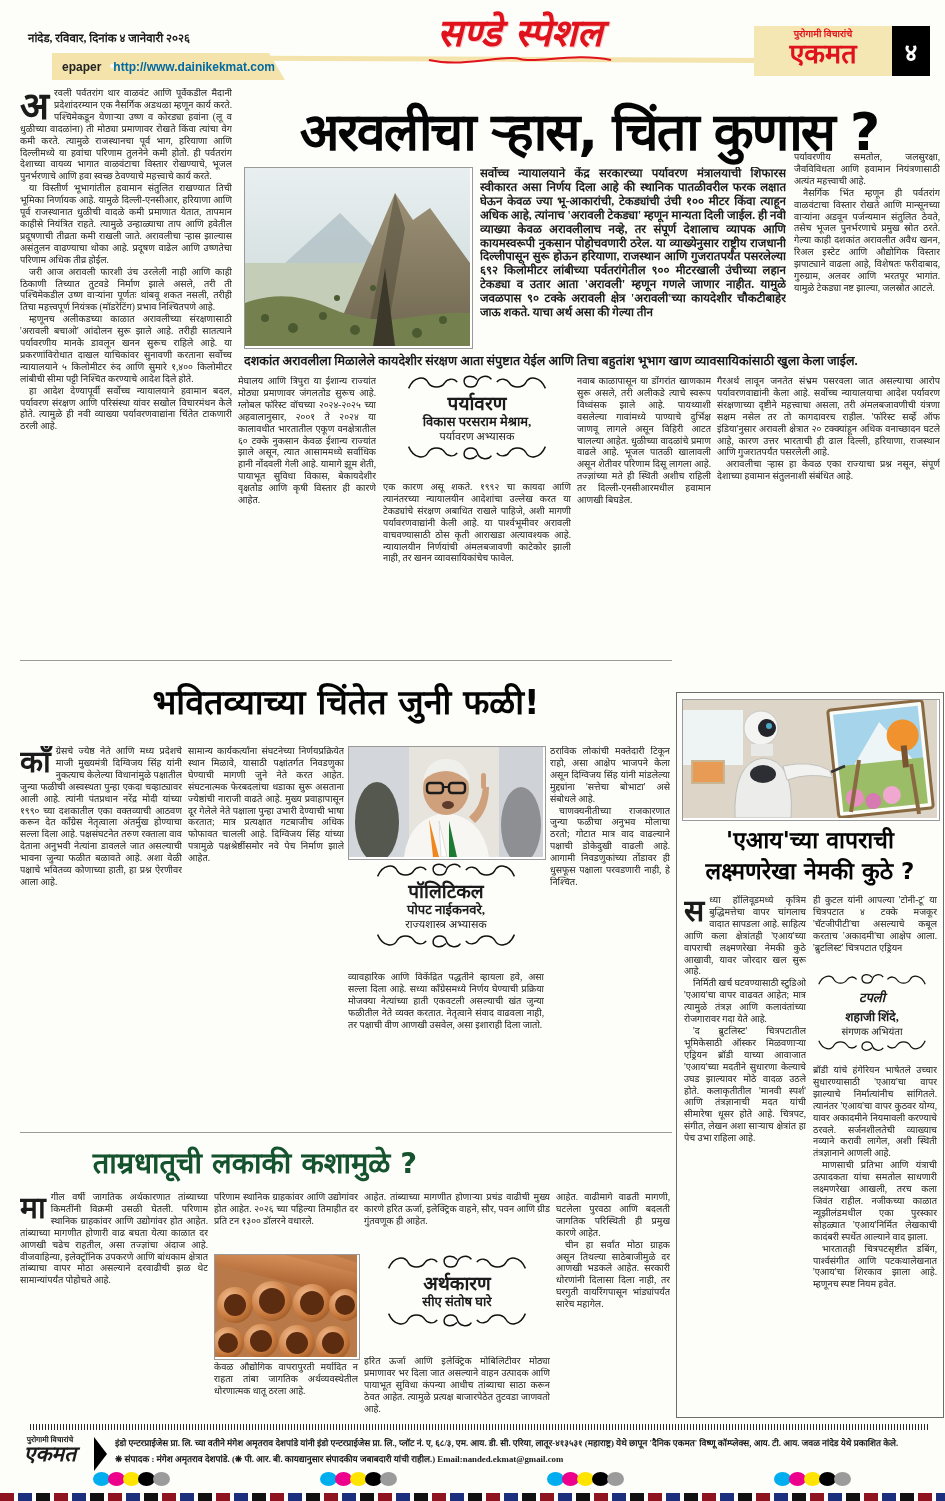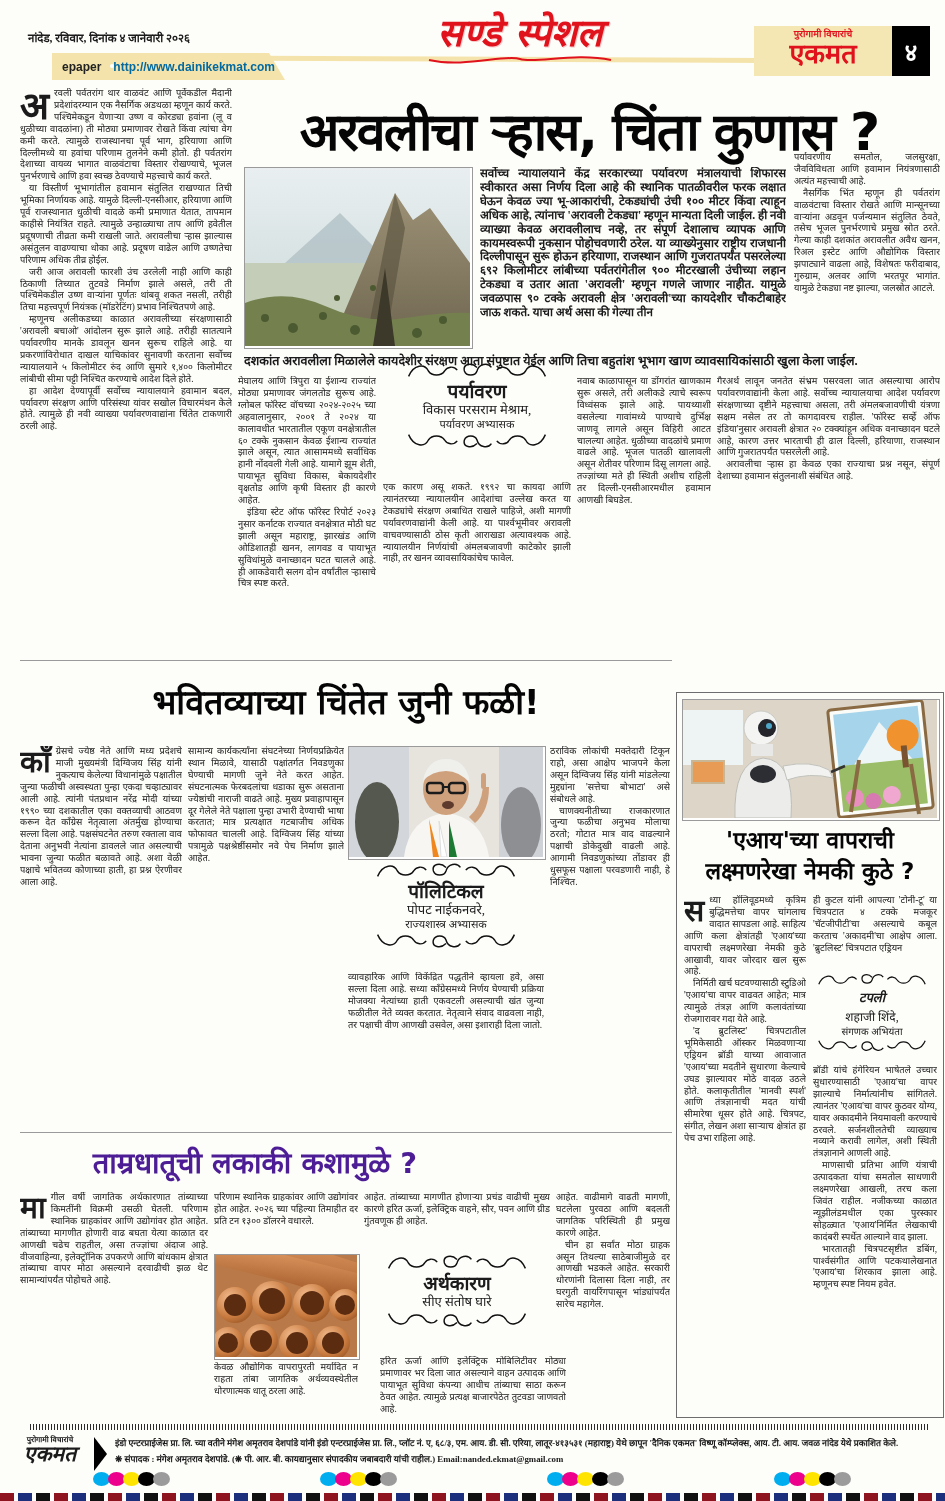--- a/index.html
+++ b/index.html
@@ -25,30 +25,30 @@
   .edition{color:#e0121c;font-weight:700;font-style:italic;font-size:38px;text-align:center;line-height:1;
            font-family:"DejaVu Serif","Liberation Serif",serif;text-shadow:1px 1px 0 #f6c9c9;}
   .brand-box{background:#f5e7b4;text-align:center;padding-top:3px;}
   .brand-tag{color:#e0121c;font-size:9.5px;font-weight:700;line-height:11px;}
   .brand-name{color:#e0121c;font-size:27px;font-weight:800;line-height:28px;font-family:"DejaVu Sans","Liberation Sans",sans-serif;}
   .pagenum{background:#000;color:#fff;font-size:24px;font-weight:700;display:flex;align-items:center;justify-content:center;}
   
   .headline-main{font-family:"DejaVu Sans","Liberation Sans",sans-serif;font-weight:800;font-size:52px;
                  letter-spacing:-2px;white-space:nowrap;text-align:center;line-height:1.55;color:#050505;}
   .headline-2{font-family:"DejaVu Sans","Liberation Sans",sans-serif;font-weight:800;font-size:34px;text-align:center;color:#050505;}
-  .headline-3{font-family:"DejaVu Sans","Liberation Sans",sans-serif;font-weight:800;font-size:29px;text-align:center;color:#4c1d95;}
+  .headline-3{font-family:"DejaVu Sans","Liberation Sans",sans-serif;font-weight:800;font-size:29px;text-align:center;color:#14532d;}
   .headline-ai{font-family:"DejaVu Sans","Liberation Sans",sans-serif;font-weight:800;font-size:23px;line-height:31px;text-align:center;color:#050505;}
   .intro-text{font-size:11.6px;line-height:13.9px;font-weight:600;}
   .caption{font-size:12.6px;font-weight:700;white-space:nowrap;overflow:hidden;}
   .photo-frame{border:1px solid #9a9a9a;background:#fff;}
   .rule-h{background:#9a9a9a;height:1px;}
   
   .ornbox{text-align:center;overflow:hidden;}
   .orn-section{font-size:19px;font-weight:800;line-height:22px;font-family:"DejaVu Sans","Liberation Sans",sans-serif;}
-  .orn-author{font-size:13px;font-weight:400;line-height:16px;}
+  .orn-author{font-size:13px;font-weight:700;line-height:16px;}
   .orn-role{font-size:11px;line-height:13px;}
   .flourish{display:block;margin:0 auto;}
   .flip{transform:scaleY(-1);}
   
   .ai-box{border:1px solid #6d6d6d;background:#fdfdfa;}
   
   .hatch{background:repeating-linear-gradient(90deg,#2a2a2a 0 1px,transparent 1px 3px);}
   .f-logo-tag{font-size:7.5px;font-weight:700;line-height:8px;}
   .f-logo-name{font-size:21px;font-weight:800;font-style:italic;line-height:21px;font-family:"DejaVu Sans","Liberation Sans",sans-serif;}
   .f-tri{width:0;height:0;border-left:13px solid #000;border-top:17px solid transparent;border-bottom:17px solid transparent;}
@@ -141,25 +141,24 @@
         <p>पर्यावरणीय समतोल, जलसुरक्षा, जैवविविधता आणि हवामान नियंत्रणासाठी अत्यंत महत्त्वाची आहे.</p>
         <p>नैसर्गिक भिंत म्हणून ही पर्वतरांग वाळवंटाचा विस्तार रोखते आणि मान्सूनच्या वाऱ्यांना अडवून पर्जन्यमान संतुलित ठेवते, तसेच भूजल पुनर्भरणाचे प्रमुख स्रोत ठरते. गेल्या काही दशकांत अरावलीत अवैध खनन, रिअल इस्टेट आणि औद्योगिक विस्तार झपाट्याने वाढला आहे, विशेषतः फरीदाबाद, गुरुग्राम, अलवर आणि भरतपूर भागांत. यामुळे टेकड्या नष्ट झाल्या, जलस्रोत आटले.</p>
       </div>
   </div>
 
   <div class="abs caption" style="left:244px;top:352px;width:696px;">दशकांत अरावलीला मिळालेले कायदेशीर संरक्षण आता संपुष्टात येईल आणि तिचा बहुतांश भूभाग खाण व्यावसायिकांसाठी खुला केला जाईल.</div>
 
   <div class="col small" style="left:238px;top:376px;width:138px;height:280px;">
     <div class="paras">
         <p>मेघालय आणि त्रिपुरा या ईशान्य राज्यांत मोठ्या प्रमाणावर जंगलतोड सुरूच आहे. ग्लोबल फॉरेस्ट वॉचच्या २०२४-२०२५ च्या अहवालानुसार, २००१ ते २०२४ या कालावधीत भारतातील एकूण वनक्षेत्रातील ६० टक्के नुकसान केवळ ईशान्य राज्यांत झाले असून, त्यात आसाममध्ये सर्वाधिक हानी नोंदवली गेली आहे. यामागे झूम शेती, पायाभूत सुविधा विकास, बेकायदेशीर वृक्षतोड आणि कृषी विस्तार ही कारणे आहेत.</p>
-        <p>इंडिया स्टेट ऑफ फॉरेस्ट रिपोर्ट २०२३ नुसार कर्नाटक राज्यात वनक्षेत्रात मोठी घट झाली असून महाराष्ट्र, झारखंड आणि ओडिशातही खनन, लागवड व पायाभूत सुविधांमुळे वनाच्छादन घटत चालले आहे. ही आकडेवारी सलग दोन वर्षांतील ऱ्हासाचे चित्र स्पष्ट करते.</p>
-      </div>
-  </div>
-
-  <div class="abs ornbox" style="left:383px;top:362px;width:188px;height:100px;">
+      </div>
+  </div>
+
+  <div class="abs ornbox" style="left:383px;top:374px;width:188px;height:100px;">
     <svg class="flourish" width="170" height="18" viewBox="0 0 160 20">
       <path d="M4 16 C10 2 22 2 26 10 C30 16 40 16 44 10 C47 5 54 4 58 9 M80 6 C74 0 64 2 66 10 C68 16 78 16 80 10 C82 2 92 0 96 6 M102 9 C106 4 113 5 116 10 C120 16 130 16 134 10 C138 2 150 2 156 16" stroke="#111" fill="none" stroke-width="1.6"></path>
     </svg>
     <div class="orn-section">पर्यावरण</div>
     <div class="orn-author">विकास परसराम मेश्राम,</div>
     <div class="orn-role">पर्यावरण अभ्यासक</div>
     <svg class="flourish flip" width="170" height="18" viewBox="0 0 160 20">
       <path d="M4 16 C10 2 22 2 26 10 C30 16 40 16 44 10 C47 5 54 4 58 9 M80 6 C74 0 64 2 66 10 C68 16 78 16 80 10 C82 2 92 0 96 6 M102 9 C106 4 113 5 116 10 C120 16 130 16 134 10 C138 2 150 2 156 16" stroke="#111" fill="none" stroke-width="1.6"></path>
     </svg>
   </div>
@@ -317,21 +316,21 @@
     <svg class="flourish" width="170" height="18" viewBox="0 0 160 20">
       <path d="M4 16 C10 2 22 2 26 10 C30 16 40 16 44 10 C47 5 54 4 58 9 M80 6 C74 0 64 2 66 10 C68 16 78 16 80 10 C82 2 92 0 96 6 M102 9 C106 4 113 5 116 10 C120 16 130 16 134 10 C138 2 150 2 156 16" stroke="#111" fill="none" stroke-width="1.6"></path>
     </svg>
     <div class="orn-section">अर्थकारण</div>
     <div class="orn-author">सीए संतोष घारे</div>
     <svg class="flourish flip" width="170" height="18" viewBox="0 0 160 20">
       <path d="M4 16 C10 2 22 2 26 10 C30 16 40 16 44 10 C47 5 54 4 58 9 M80 6 C74 0 64 2 66 10 C68 16 78 16 80 10 C82 2 92 0 96 6 M102 9 C106 4 113 5 116 10 C120 16 130 16 134 10 C138 2 150 2 156 16" stroke="#111" fill="none" stroke-width="1.6"></path>
     </svg>
   </div>
 
-  <div class="col small" style="left:364px;top:1356px;width:186px;height:62px;margin-left:16px;">
+  <div class="col small" style="left:364px;top:1356px;width:186px;height:62px;">
     <div class="paras">
         <p>हरित ऊर्जा आणि इलेक्ट्रिक मोबिलिटीवर मोठ्या प्रमाणावर भर दिला जात असल्याने वाहन उत्पादक आणि पायाभूत सुविधा कंपन्या आधीच तांब्याचा साठा करून ठेवत आहेत. त्यामुळे प्रत्यक्ष बाजारपेठेत तुटवडा जाणवतो आहे.</p>
       </div>
   </div>
 
   <div class="col small" style="left:556px;top:1192px;width:114px;height:226px;">
     <div class="paras">
         <p>आहेत. वाढीमागे वाढती मागणी, घटलेला पुरवठा आणि बदलती जागतिक परिस्थिती ही प्रमुख कारणे आहेत.</p>
         <p>चीन हा सर्वांत मोठा ग्राहक असून तिथल्या साठेबाजीमुळे दर आणखी भडकले आहेत. सरकारी धोरणांनी दिलासा दिला नाही, तर घरगुती वायरिंगपासून भांड्यांपर्यंत सारेच महागेल.</p>
       </div>

